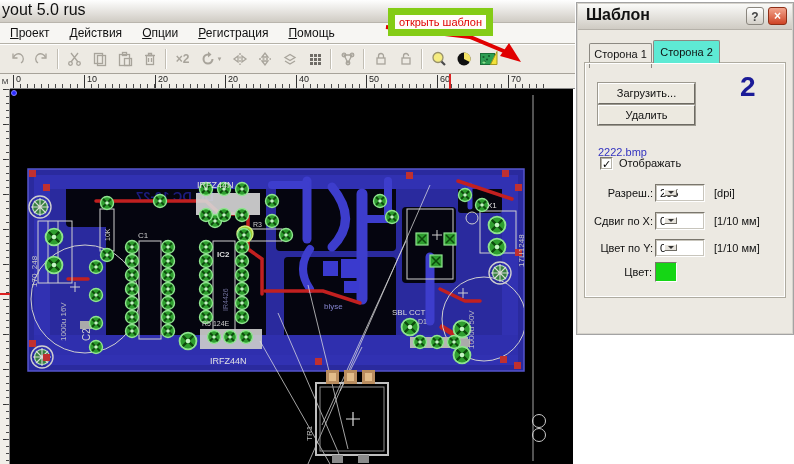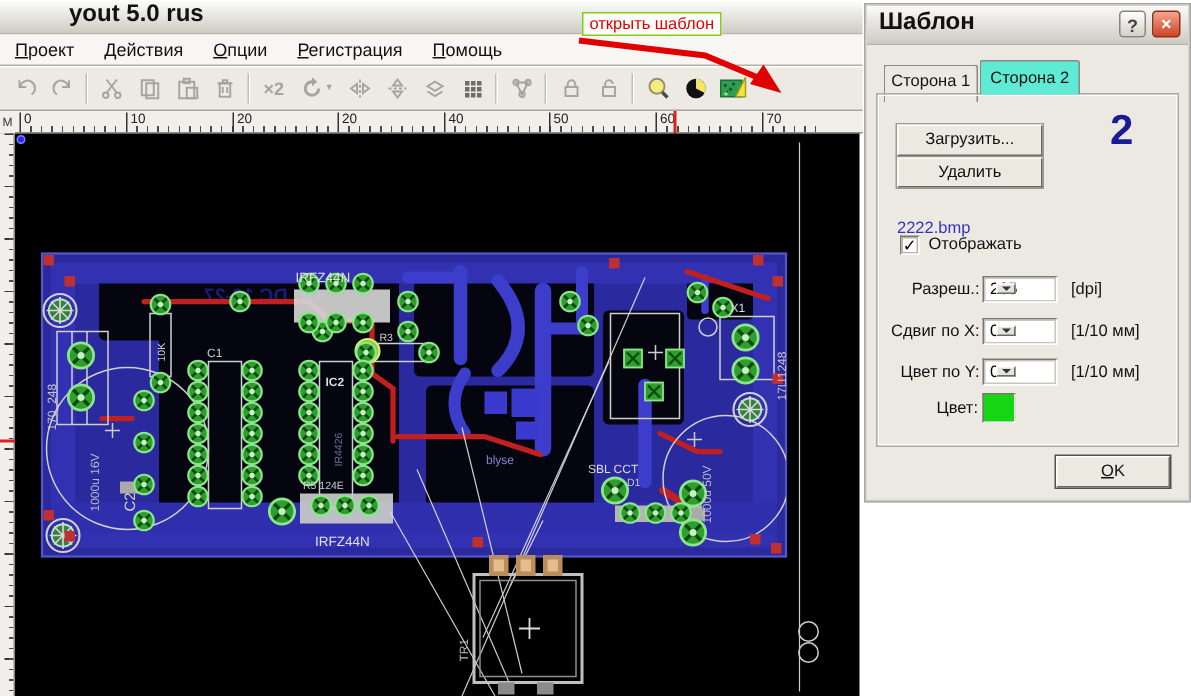--- a/index.html
+++ b/index.html
@@ -2,21 +2,21 @@
 <html><head>
 <meta charset="utf-8">
 <style>
   html,body{margin:0;padding:0;background:#fff;}
   #root{position:relative;width:794px;height:464px;overflow:hidden;
         font-family:"Liberation Sans",sans-serif;background:#fff;}
   
   .app{position:absolute;left:0;top:0;width:575px;height:464px;background:#fff;}
   .titlebar{position:absolute;left:0;top:0;width:575px;height:22px;
             background:linear-gradient(#fefefe,#cfcbc3);border-bottom:1px solid #b9b5ad;}
-  .titlebar span{position:absolute;left:2px;top:1px;font-size:16px;font-weight:bold;color:#111;margin-left:44px;}
+  .titlebar span{position:absolute;left:2px;top:1px;font-size:16px;font-weight:normal;color:#111;}
   .menubar{position:absolute;left:0;top:23px;width:575px;height:20px;background:#f7f6f3;
            border-bottom:1px solid #b5b2a8;display:flex;align-items:center;}
   .menuitem{font-size:12px;color:#111;padding:4px 10px;height:20px;line-height:20px;cursor:default;}
   .menuitem u{text-decoration:underline;}
   .toolbar{position:absolute;left:0;top:44px;width:575px;height:30px;background:#edeae3;
            border-top:1px solid #fff;border-bottom:1px solid #a7a39a;
            display:flex;align-items:center;padding-left:4px;box-sizing:border-box;}
   .tbtn{width:25px;height:24px;display:flex;align-items:center;justify-content:center;flex:0 0 auto;}
   .tsep{width:1px;height:20px;background:#c2beb4;border-right:1px solid #fff;margin:0 3px;flex:0 0 auto;}
   .tbtn svg{display:block;}
@@ -82,21 +82,21 @@
   .spinbtn::after{content:"";position:absolute;left:3px;border-left:3px solid transparent;border-right:3px solid transparent;}
   .spin-up::after{top:1px;border-bottom:3px solid #333;}
   .spin-dn::after{top:1px;border-top:3px solid #333;}
   .funit{position:absolute;left:137px;font-size:11px;color:#111;z-index:4;}
   .clabel{position:absolute;left:3px;top:263px;width:72px;text-align:right;font-size:11px;color:#111;z-index:4;}
   .swatch{position:absolute;left:78px;top:259px;width:22px;height:20px;z-index:4;
           border:1px solid;border-color:#7a766d #fff #fff #7a766d;box-sizing:border-box;}
   .btn-ok{left:127px;top:301px;width:76px;height:21px;line-height:19px;box-shadow:0 0 0 1px #52504a;}
   
   .annot{position:absolute;left:388px;top:8px;z-index:50;background:#fffdfa;padding:1px 4px;
-         font-size:11px;color:#e00000;border:1px solid #84cc16;}
+         font-size:11px;color:#e00000;border:7px solid #84cc16;}
   .overlay{position:absolute;left:0;top:0;z-index:49;pointer-events:none;}
 </style>
 </head>
 <body>
 
 <div id="root">
 
   <div class="app">
 
     <div class="titlebar">
@@ -546,21 +546,20 @@
       <span class="spin">
           <span class="spinbtn spin-up"></span>
           <span class="spinbtn spin-dn"></span>
         </span>
     </div>
     <div class="funit" style="top:239px">[1/10 мм]</div>
 
     <div class="clabel">Цвет:</div>
     <div class="swatch" style="background: rgb(21, 214, 21);"></div>
 
-    <div class="btn3d btn-ok"><u>O</u><span>K</span></div>
   </div>
 
   <svg class="overlay" width="794" height="464">
     <path d="M386 27 L470 37 L506 52" stroke="#e00000" stroke-width="4" fill="none"></path>
     <polygon points="521,62 500,56 509,43" fill="#e00000"></polygon>
   </svg>
   <div class="annot">открыть шаблон</div>
 
 </div>
 

